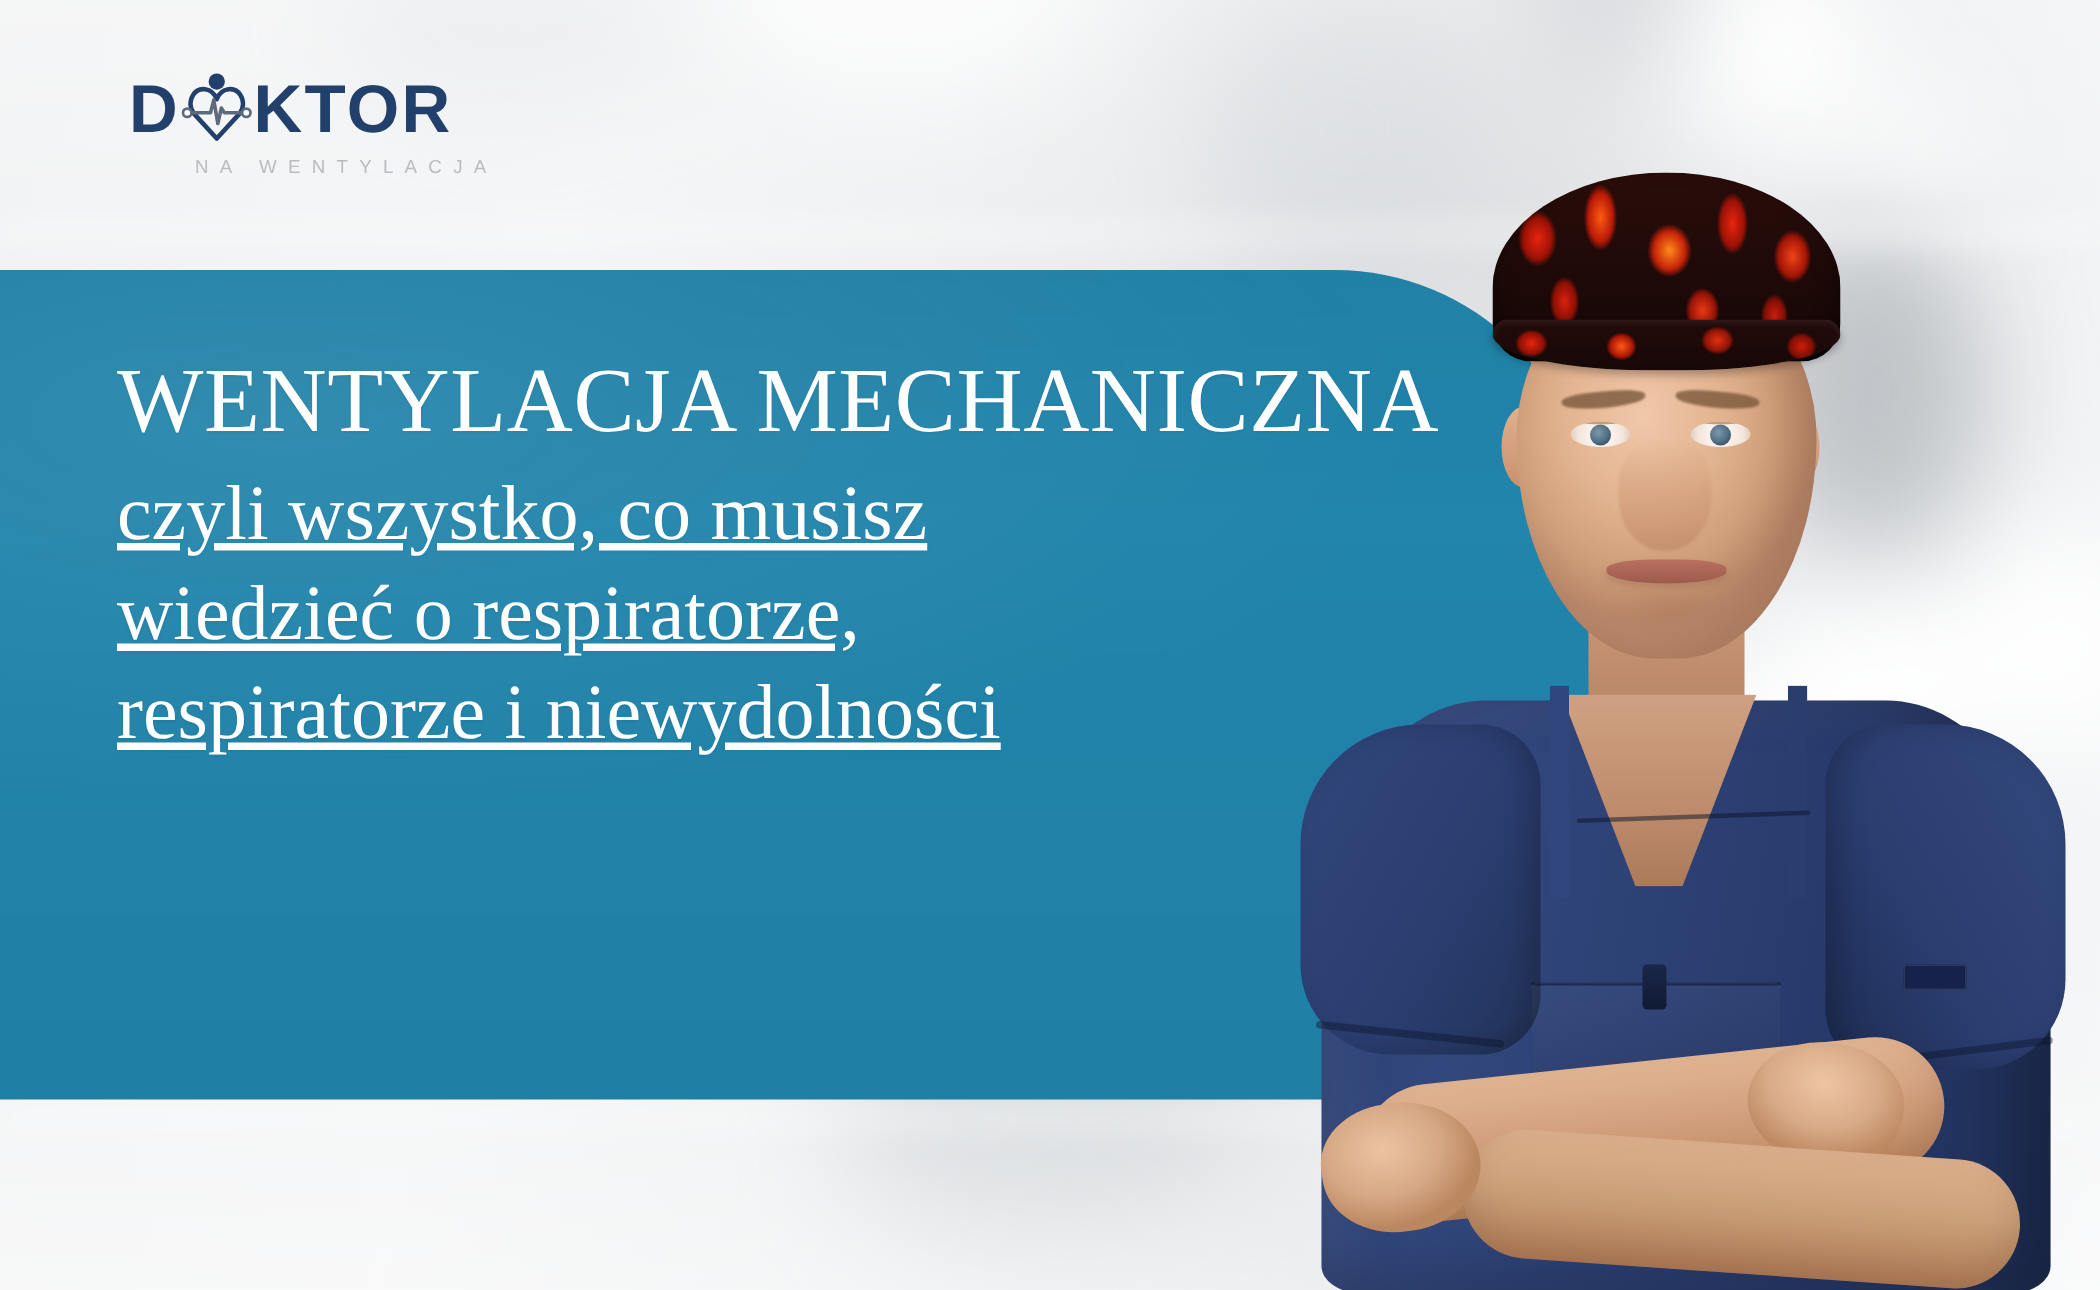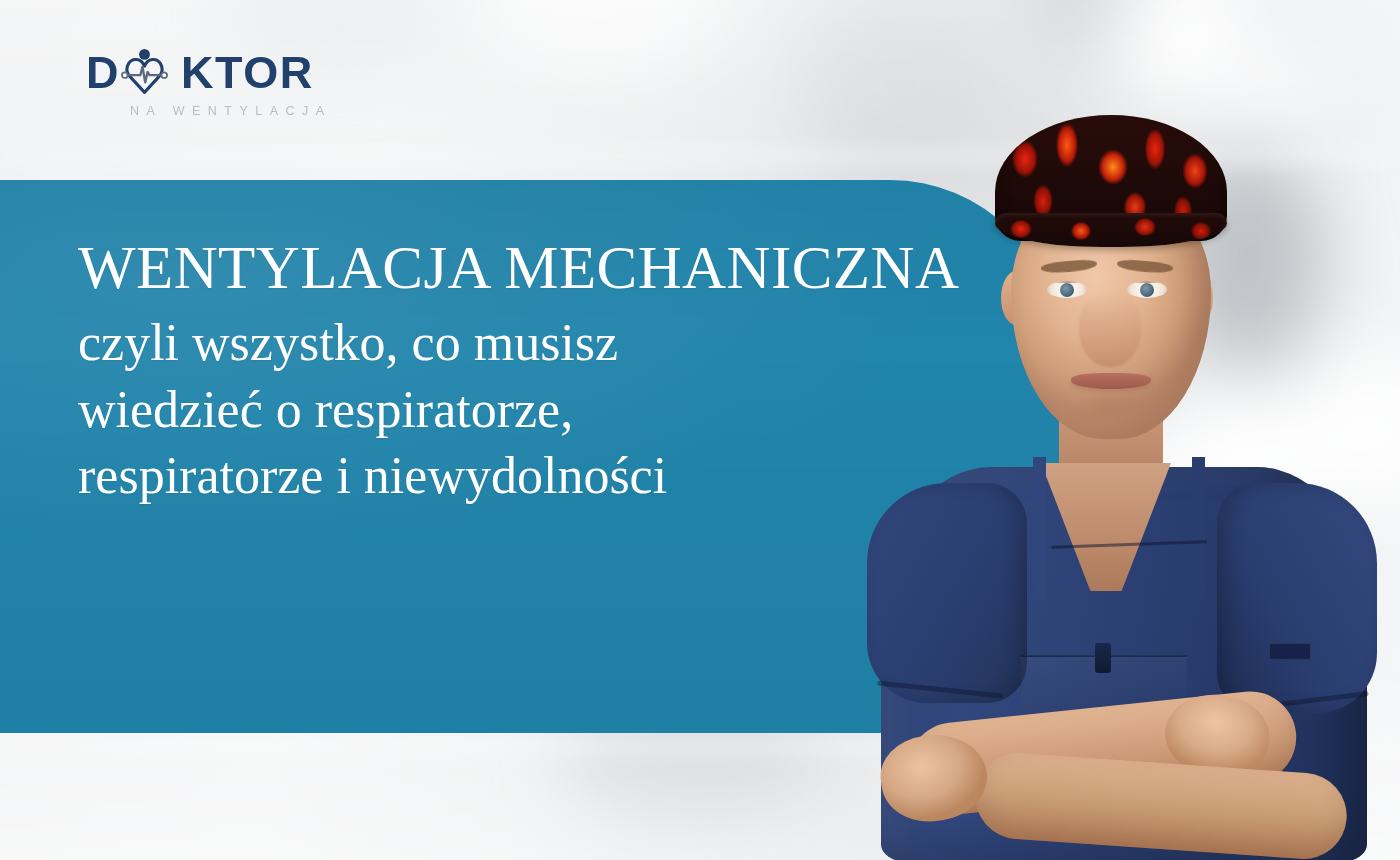--- a/index.html
+++ b/index.html
@@ -76,21 +76,21 @@
   }
   .logo-d { display: inline-block; }
   .logo-mark {
     display: inline-block;
     width: 47px;
     height: 50px;
     position: relative;
     margin: 0 1px;
     vertical-align: middle;
   }
-  .logo-rest { display: inline-block; margin-left: 12px; }
+  .logo-rest { display: inline-block; }
   .logo-tagline {
     margin-top: 6px;
     font-family: "Liberation Sans", sans-serif;
     font-weight: 400;
     font-size: 12.5px;
     letter-spacing: 7.5px;
     color: #b9bcc0;
     padding-left: 44px;
     white-space: nowrap;
   }
@@ -136,21 +136,21 @@
   }
   .headline .hl-line { display: block; white-space: nowrap; }
   .subline {
     font-family: "Liberation Serif", serif;
     font-weight: 400;
     font-size: 52px;
     line-height: 1.28;
     margin: 6px 0 0 0;
     text-shadow: 0 1px 2px rgba(0,0,0,0.06);
   }
-  .subline .sl-line { display: block; white-space: nowrap; }
+  .subline .sl-line { display: block; white-space: nowrap; text-decoration: underline; }
 
   
   .doctor {
     position: absolute;
     left: 845px;
     top: 95px;
     width: 560px;
     height: 765px;
   }
   .doc-part { position: absolute; }

